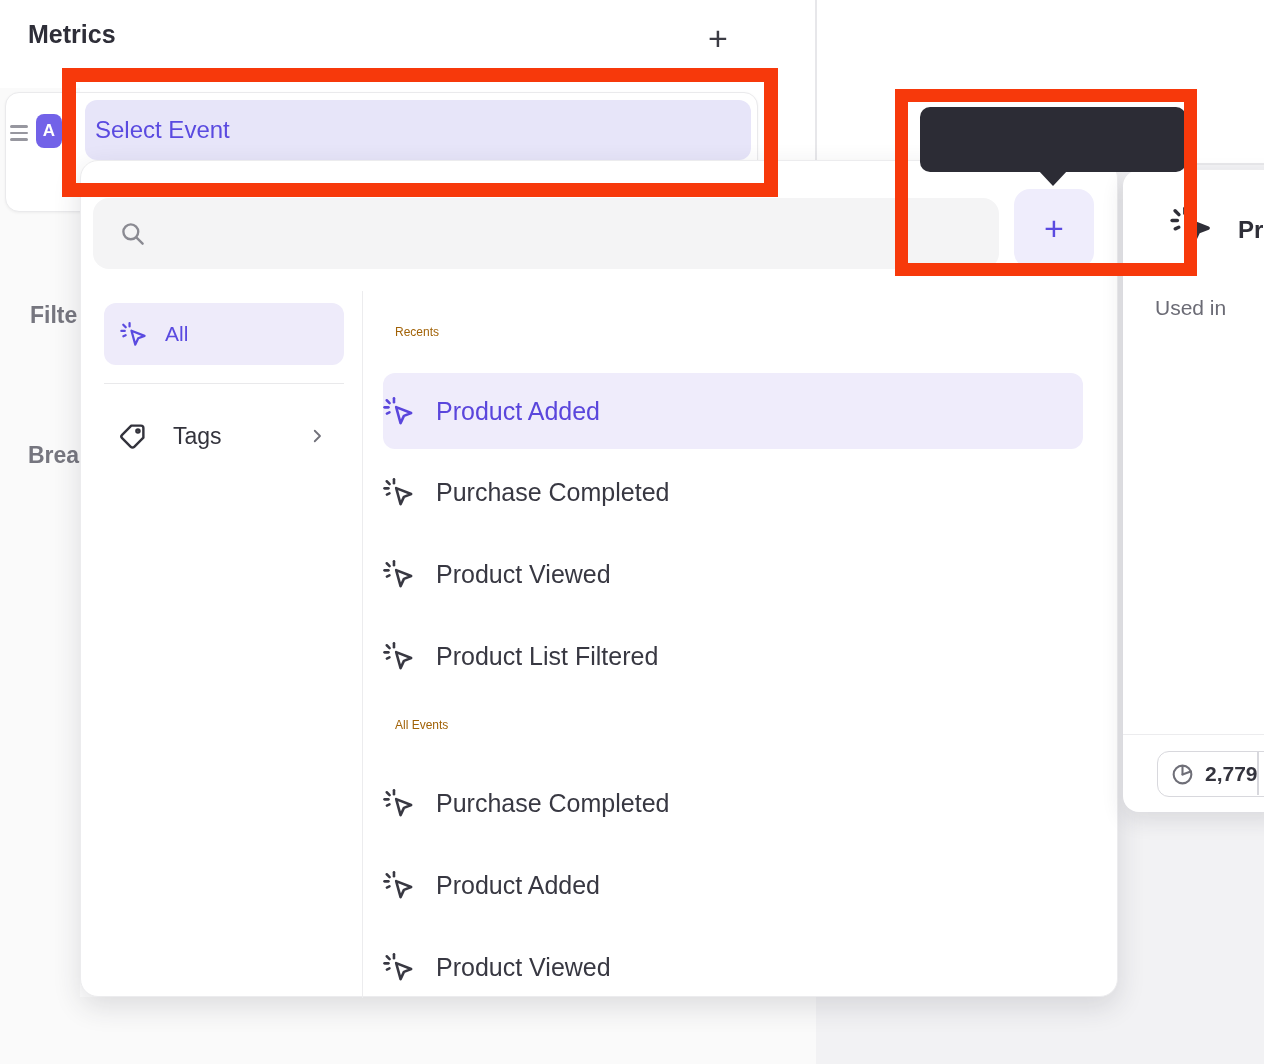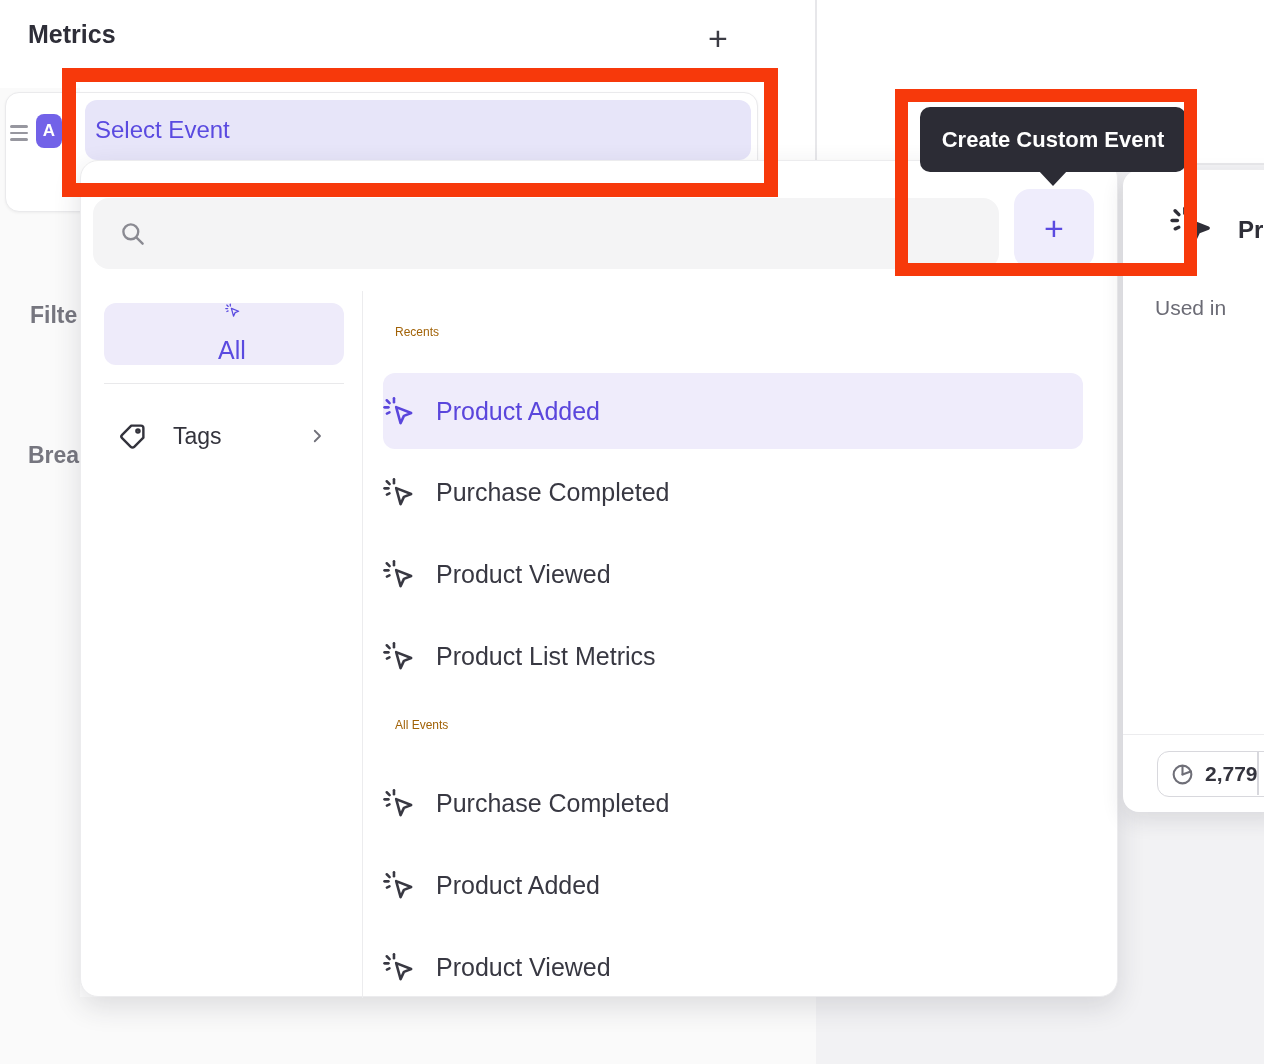--- a/index.html
+++ b/index.html
@@ -37,21 +37,21 @@
   .search-bar { left:12px; top:37px; width:906px; height:71px; background:#f4f4f5; border-radius:16px;
     display:flex; align-items:center; padding:0 20px 0 26px; }
   .search-bar svg { flex:0 0 auto; }
   .search-input { flex:1; margin-left:26px; border:none; background:transparent; outline:none;
     font-family:"Liberation Sans", sans-serif; font-size:24px; color:#4a4a52; }
   .search-input::placeholder { color:#9b9ba3; opacity:1; }
   .create-btn { left:933px; top:28px; width:80px; height:79px; background:#efedfc; border:none;
     border-radius:16px; color:#5a4ae0; font-size:34px; font-weight:400; cursor:pointer; line-height:79px; text-align:center; }
 
   .side-all { left:23px; top:142px; width:240px; height:62px; background:#eeebfa; border-radius:12px;
-    display:flex; align-items:center; padding-left:16px; gap:18px; color:#5a4ae0; font-size:25px; font-weight:500; cursor:pointer;flex-direction:column; }
+    display:flex; align-items:center; padding-left:16px; gap:18px; color:#5a4ae0; font-size:21px; font-weight:500; cursor:pointer; }
   .side-divider { left:23px; top:222px; width:240px; height:1px; background:#e9e9eb; }
   .side-tags { left:23px; top:245px; width:240px; height:60px; display:flex; align-items:center;
     padding-left:14px; gap:26px; color:#33333c; font-size:23px; font-weight:500; cursor:pointer; }
   .side-tags .chev { margin-left:auto; margin-right:18px; color:#71717a; }
   .col-divider { left:281px; top:130px; width:1px; height:707px; background:#ececee; }
 
   .section-label { left:314px; color:#a16207; font-size:12px; font-weight:500; }
   .event-row { left:302px; width:700px; height:76px; display:flex; align-items:center;
     gap:22px; color:#383842; font-size:25px; font-weight:500; border-radius:12px; cursor:pointer; }
   .event-row.selected { background:#efecfb; color:#5a46dc; }
@@ -177,21 +177,21 @@
   <div class="abs event-row" style="top:375px;">
     <svg width="31" height="31" viewBox="0 0 24 24">
         <use href="#evt-icon"></use>
       </svg>
     <span>Product Viewed</span>
   </div>
   <div class="abs event-row" style="top:457px;">
     <svg width="31" height="31" viewBox="0 0 24 24">
         <use href="#evt-icon"></use>
       </svg>
-    <span>Product List Metrics</span>
+    <span>Product List Filtered</span>
   </div>
 
   <div class="abs section-label" style="top:557px;">All Events</div>
 
   <div class="abs event-row" style="top:604px;">
     <svg width="31" height="31" viewBox="0 0 24 24">
         <use href="#evt-icon"></use>
       </svg>
     <span>Purchase Completed</span>
   </div>
@@ -219,18 +219,17 @@
   <div class="abs count-chip">
     <svg width="25" height="25" viewBox="0 0 24 24" color="#6f6f78">
         <use href="#pie-icon"></use>
       </svg>
     <span>2,779</span>
     <span class="chip-divider"></span>
   </div>
 </div>
 
 <div class="abs tooltip">
-  <span>Create Custom Event</span>
   <div class="tooltip-arrow"></div>
 </div>
 
 <div class="abs anno anno-1"></div>
 <div class="abs anno anno-2"></div>
 
 </body></html>

